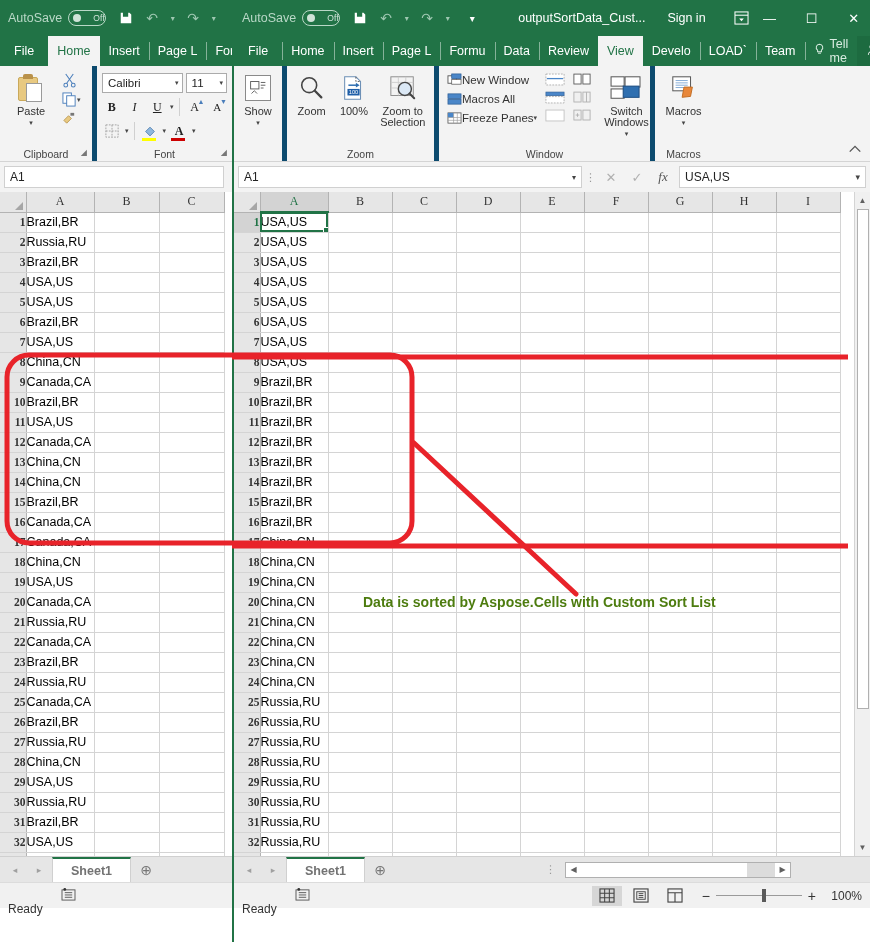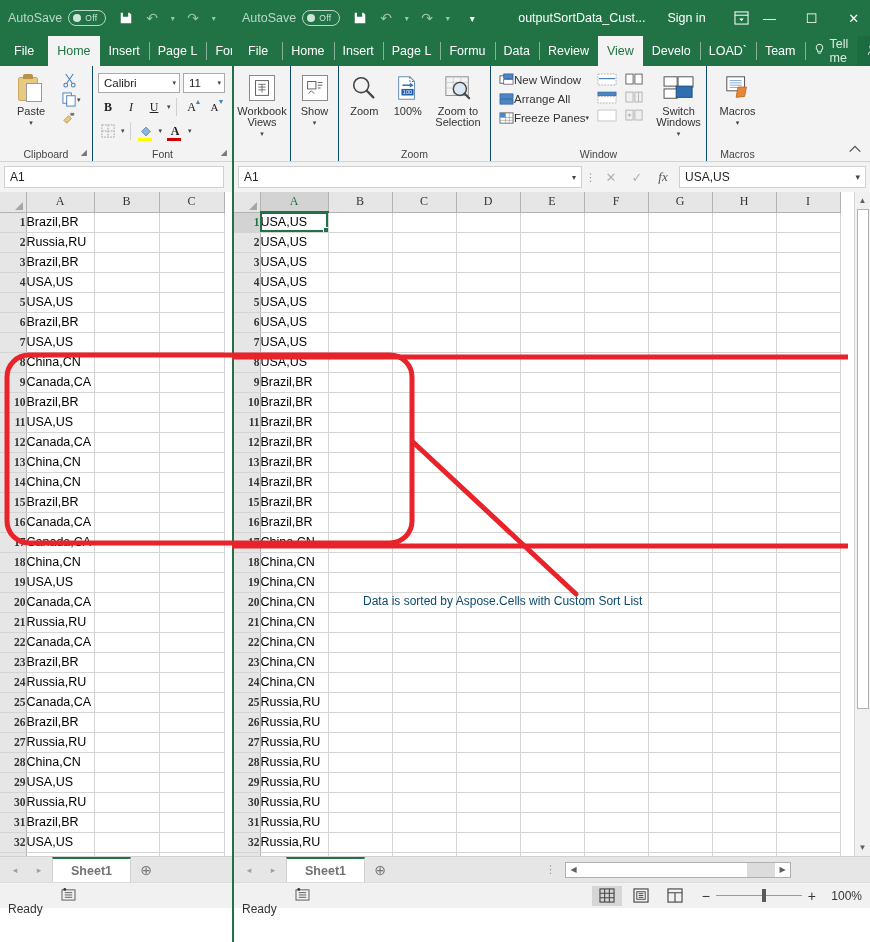--- a/index.html
+++ b/index.html
@@ -21,21 +21,21 @@
     height: 36px; background: #217346; color: #fff;
     display: flex; align-items: center; position: relative;
     font-size: 12.5px;
   }
   .qat { display: flex; align-items: center; gap: 2px; padding-left: 8px; }
   .autosave-wrap { display:flex; align-items:center; gap:6px; margin-right:6px; }
   .autosave-label { color: #b9d8c7; font-size: 12.5px; }
   .toggle {
     width: 38px; height: 16px; border-radius: 9px;
     border: 1px solid #b9d8c7; position: relative;
-    display:flex; align-items:center;
+    display:flex; align-items:center;justify-content:space-between;
   }
   .toggle .knob {
     width: 8px; height: 8px; border-radius: 50%;
     background: #cfe3d8; margin-left: 4px;
   }
   .toggle .txt { font-size: 8.5px; color:#cfe3d8; margin-left:4px; letter-spacing:.3px;}
   .qbtn {
     width: 24px; height: 26px; display:flex; align-items:center; justify-content:center;
     color: #ffffff; font-size: 14px; cursor:default;
   }
@@ -68,21 +68,21 @@
     display:flex; align-items:center; gap:5px; color:#fff; font-size:12.5px;
     padding:0 10px; background:#1d6b40; margin-left:auto;
   }
 
   
   .ribbon {
     background:#f3f3f3; border-bottom:1px solid #d4d4d4;
     display:flex; position:relative; height:96px;
   }
   .rgroup { display:flex; flex-direction:column; position:relative; padding: 3px 5px 0 5px; }
-  .rgroup + .rgroup { border-left:1px solid #0c4a6e; }
+  .rgroup + .rgroup { border-left:5px solid #0c4a6e; }
   .rgroup-body { display:flex; flex:1; align-items:flex-start; gap:2px; }
   .rgroup-title {
     font-size: 10.5px; color:#444; text-align:center; height:14px; line-height:14px;
     position:relative;
   }
   .rgroup-title .dlg { position:absolute; right:0; bottom:1px; font-size:8px; color:#777; }
   .bigbtn {
     display:flex; flex-direction:column; align-items:center; justify-content:flex-start;
     width:52px; padding-top:3px; font-size:11px; color:#333; text-align:center; line-height:12px;
   }
@@ -204,21 +204,21 @@
   .vb { width:30px; height:20px; display:flex; align-items:center; justify-content:center; color:#444; font-size:13px; }
   .vb.on { background:#d6d6d6; }
   .zoomwrap { display:flex; align-items:center; gap:6px; margin-left:12px; }
   .zline { width:86px; height:1px; background:#9a9a9a; position:relative; }
   .zknob { position:absolute; left:46px; top:-6px; width:4px; height:13px; background:#5a5a5a; }
   .zpct { width:40px; text-align:right; font-size:12px; color:#333; }
 
   
   .anno-svg { position:absolute; left:0; top:0; width:870px; height:942px; pointer-events:none; }
   .anno-text {
-    position:absolute; color:#0c4a6e; font-weight:normal; font-size:12px;
+    position:absolute; color:#4d7c0f; font-weight:bold; font-size:14px;
     white-space:nowrap; font-family:"Liberation Sans", sans-serif;
   }
 </style>
 </head>
 <body>
 
 <div id="root">
 
   <div class="xlwin" id="win-left">
 
@@ -655,38 +655,20 @@
               <path fill="none" stroke="#fff" stroke-width="1.1" d="M1.6 13c0-2.6 2-4.2 4.4-4.2s4.4 1.6 4.4 4.2"></path>
               <path stroke="#fff" stroke-width="1.1" d="M12.5 8.5v4M10.5 10.5h4"></path>
             </svg>
         </span>
 
       </div>
     </div>
 
     <div class="ribbon">
 
-      <div class="rgroup" style="width:56px">
-        <div class="rgroup-body" style="justify-content:center">
-          <div class="bigbtn">
-            <span class="ic">
-              <span class="minibox">
-                <svg width="24" height="24" viewBox="0 0 26 26" style="position:absolute;left:0;top:0">
-                    <rect x="6" y="5" width="14" height="16" fill="#fff" stroke="#5a5a5a" stroke-width="1"></rect>
-                    <path stroke="#5a5a5a" stroke-width=".9" d="M9 9h8M9 12h8M9 15h8M13 9v9"></path>
-                  </svg>
-              </span>
-            </span>
-            <span class="lbl">Workbook</span>
-            <span class="lbl" style="margin-top:-1px">Views</span>
-            <span class="caret">▾</span>
-          </div>
-        </div>
-        <div class="rgroup-title"></div>
-      </div>
 
       <div class="rgroup" style="width:48px">
         <div class="rgroup-body" style="justify-content:center">
           <div class="bigbtn">
             <span class="ic">
               <span class="minibox">
                 <svg width="24" height="24" viewBox="0 0 26 26" style="position:absolute;left:0;top:0">
                     <rect x="5" y="6" width="9" height="8" fill="none" stroke="#5a5a5a" stroke-width="1"></rect>
                     <path stroke="#5a5a5a" stroke-width="1" d="M16 7h5M16 10h5M16 13h3"></path>
                     <path fill="none" stroke="#5a5a5a" stroke-width="1" d="M6 19l3-3 3 3"></path>
@@ -751,21 +733,21 @@
                   <rect x="5" y="1" width="10" height="5" fill="#4a86c8" stroke="#2f5f96" stroke-width=".8"></rect>
                   <rect x="5" y="7" width="10" height="5" fill="#fff" stroke="#5a5a5a" stroke-width=".8"></rect>
                 </svg>
               <span>New Window</span>
             </div>
             <div class="smallbtn">
               <svg width="15" height="14" viewBox="0 0 16 15">
                   <rect x="1" y="2" width="14" height="5" fill="#4a86c8" stroke="#2f5f96" stroke-width=".8"></rect>
                   <rect x="1" y="8" width="14" height="5" fill="#4a86c8" stroke="#2f5f96" stroke-width=".8"></rect>
                 </svg>
-              <span>Arrange All</span>
+              <span>Macros All</span>
             </div>
             <div class="smallbtn">
               <svg width="15" height="14" viewBox="0 0 16 15">
                   <rect x="1" y="2" width="14" height="11" fill="#fff" stroke="#5a5a5a" stroke-width=".9"></rect>
                   <rect x="1" y="2" width="6" height="5" fill="#4a86c8"></rect>
                   <path stroke="#9a9a9a" stroke-width=".7" d="M1 7h14M7 2v11M11 2v11M1 10h14"></path>
                 </svg>
               <span>Freeze Panes</span>
               <span class="caret">▾</span>
             </div>

